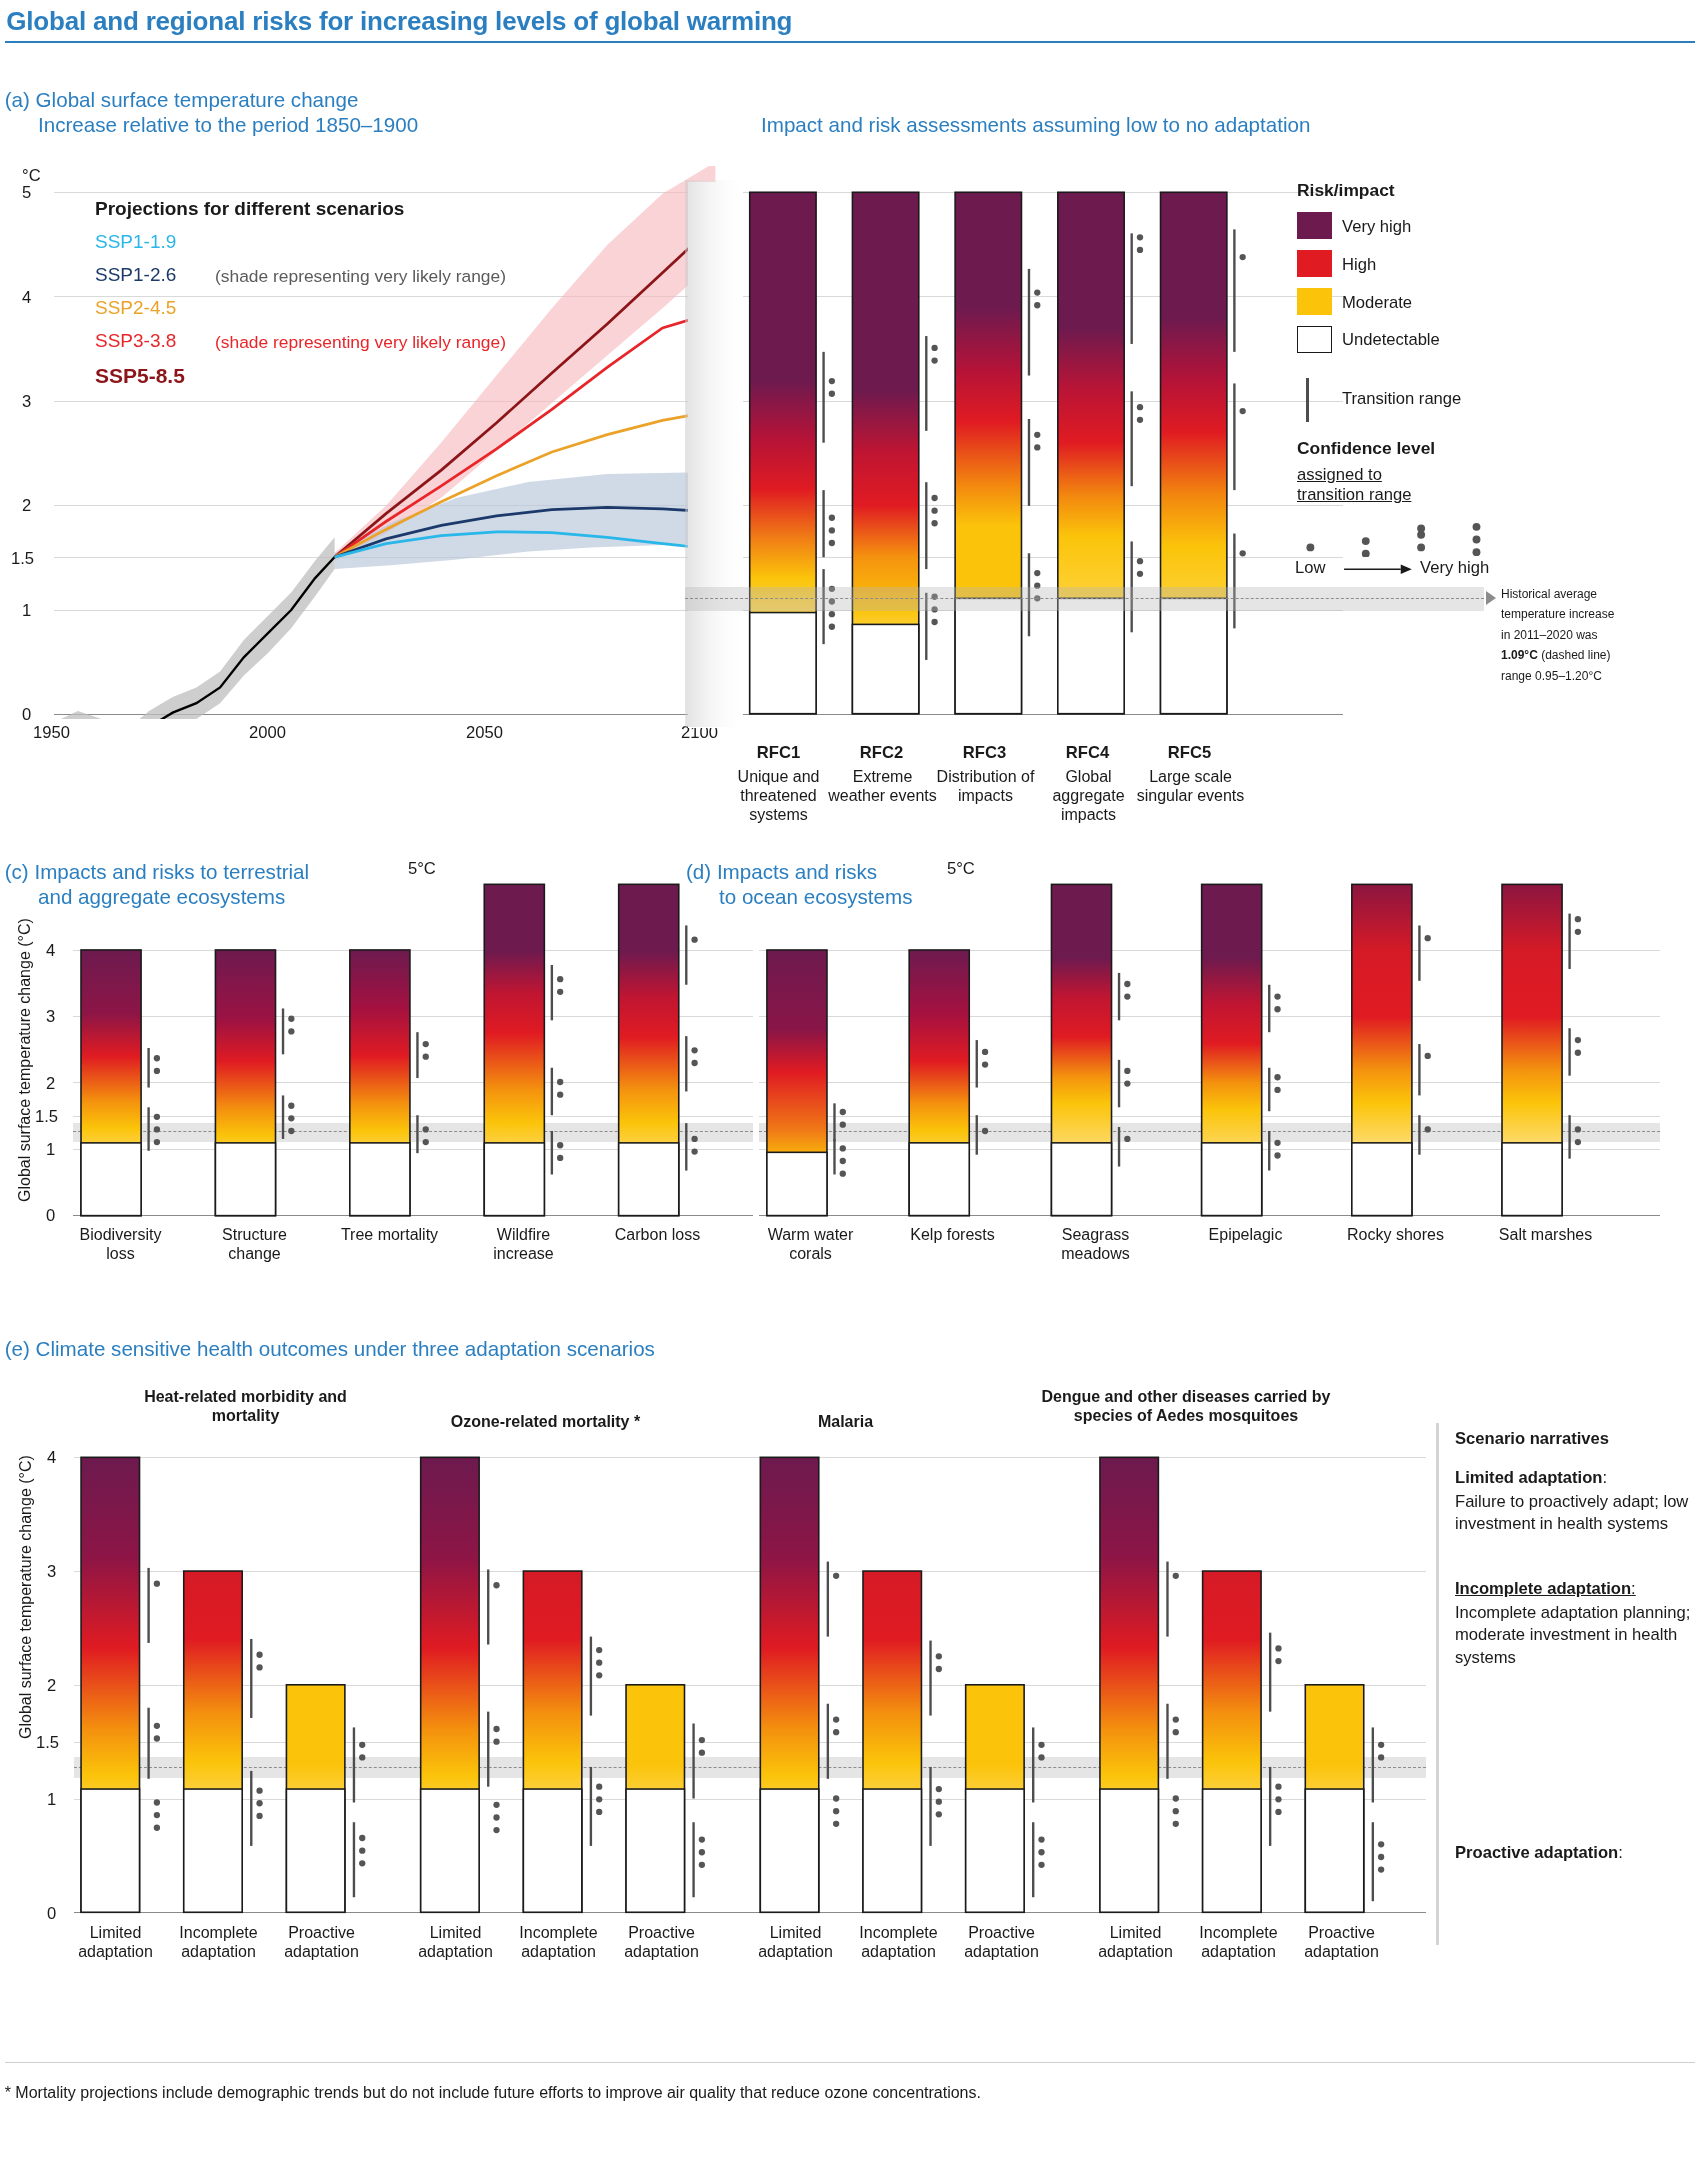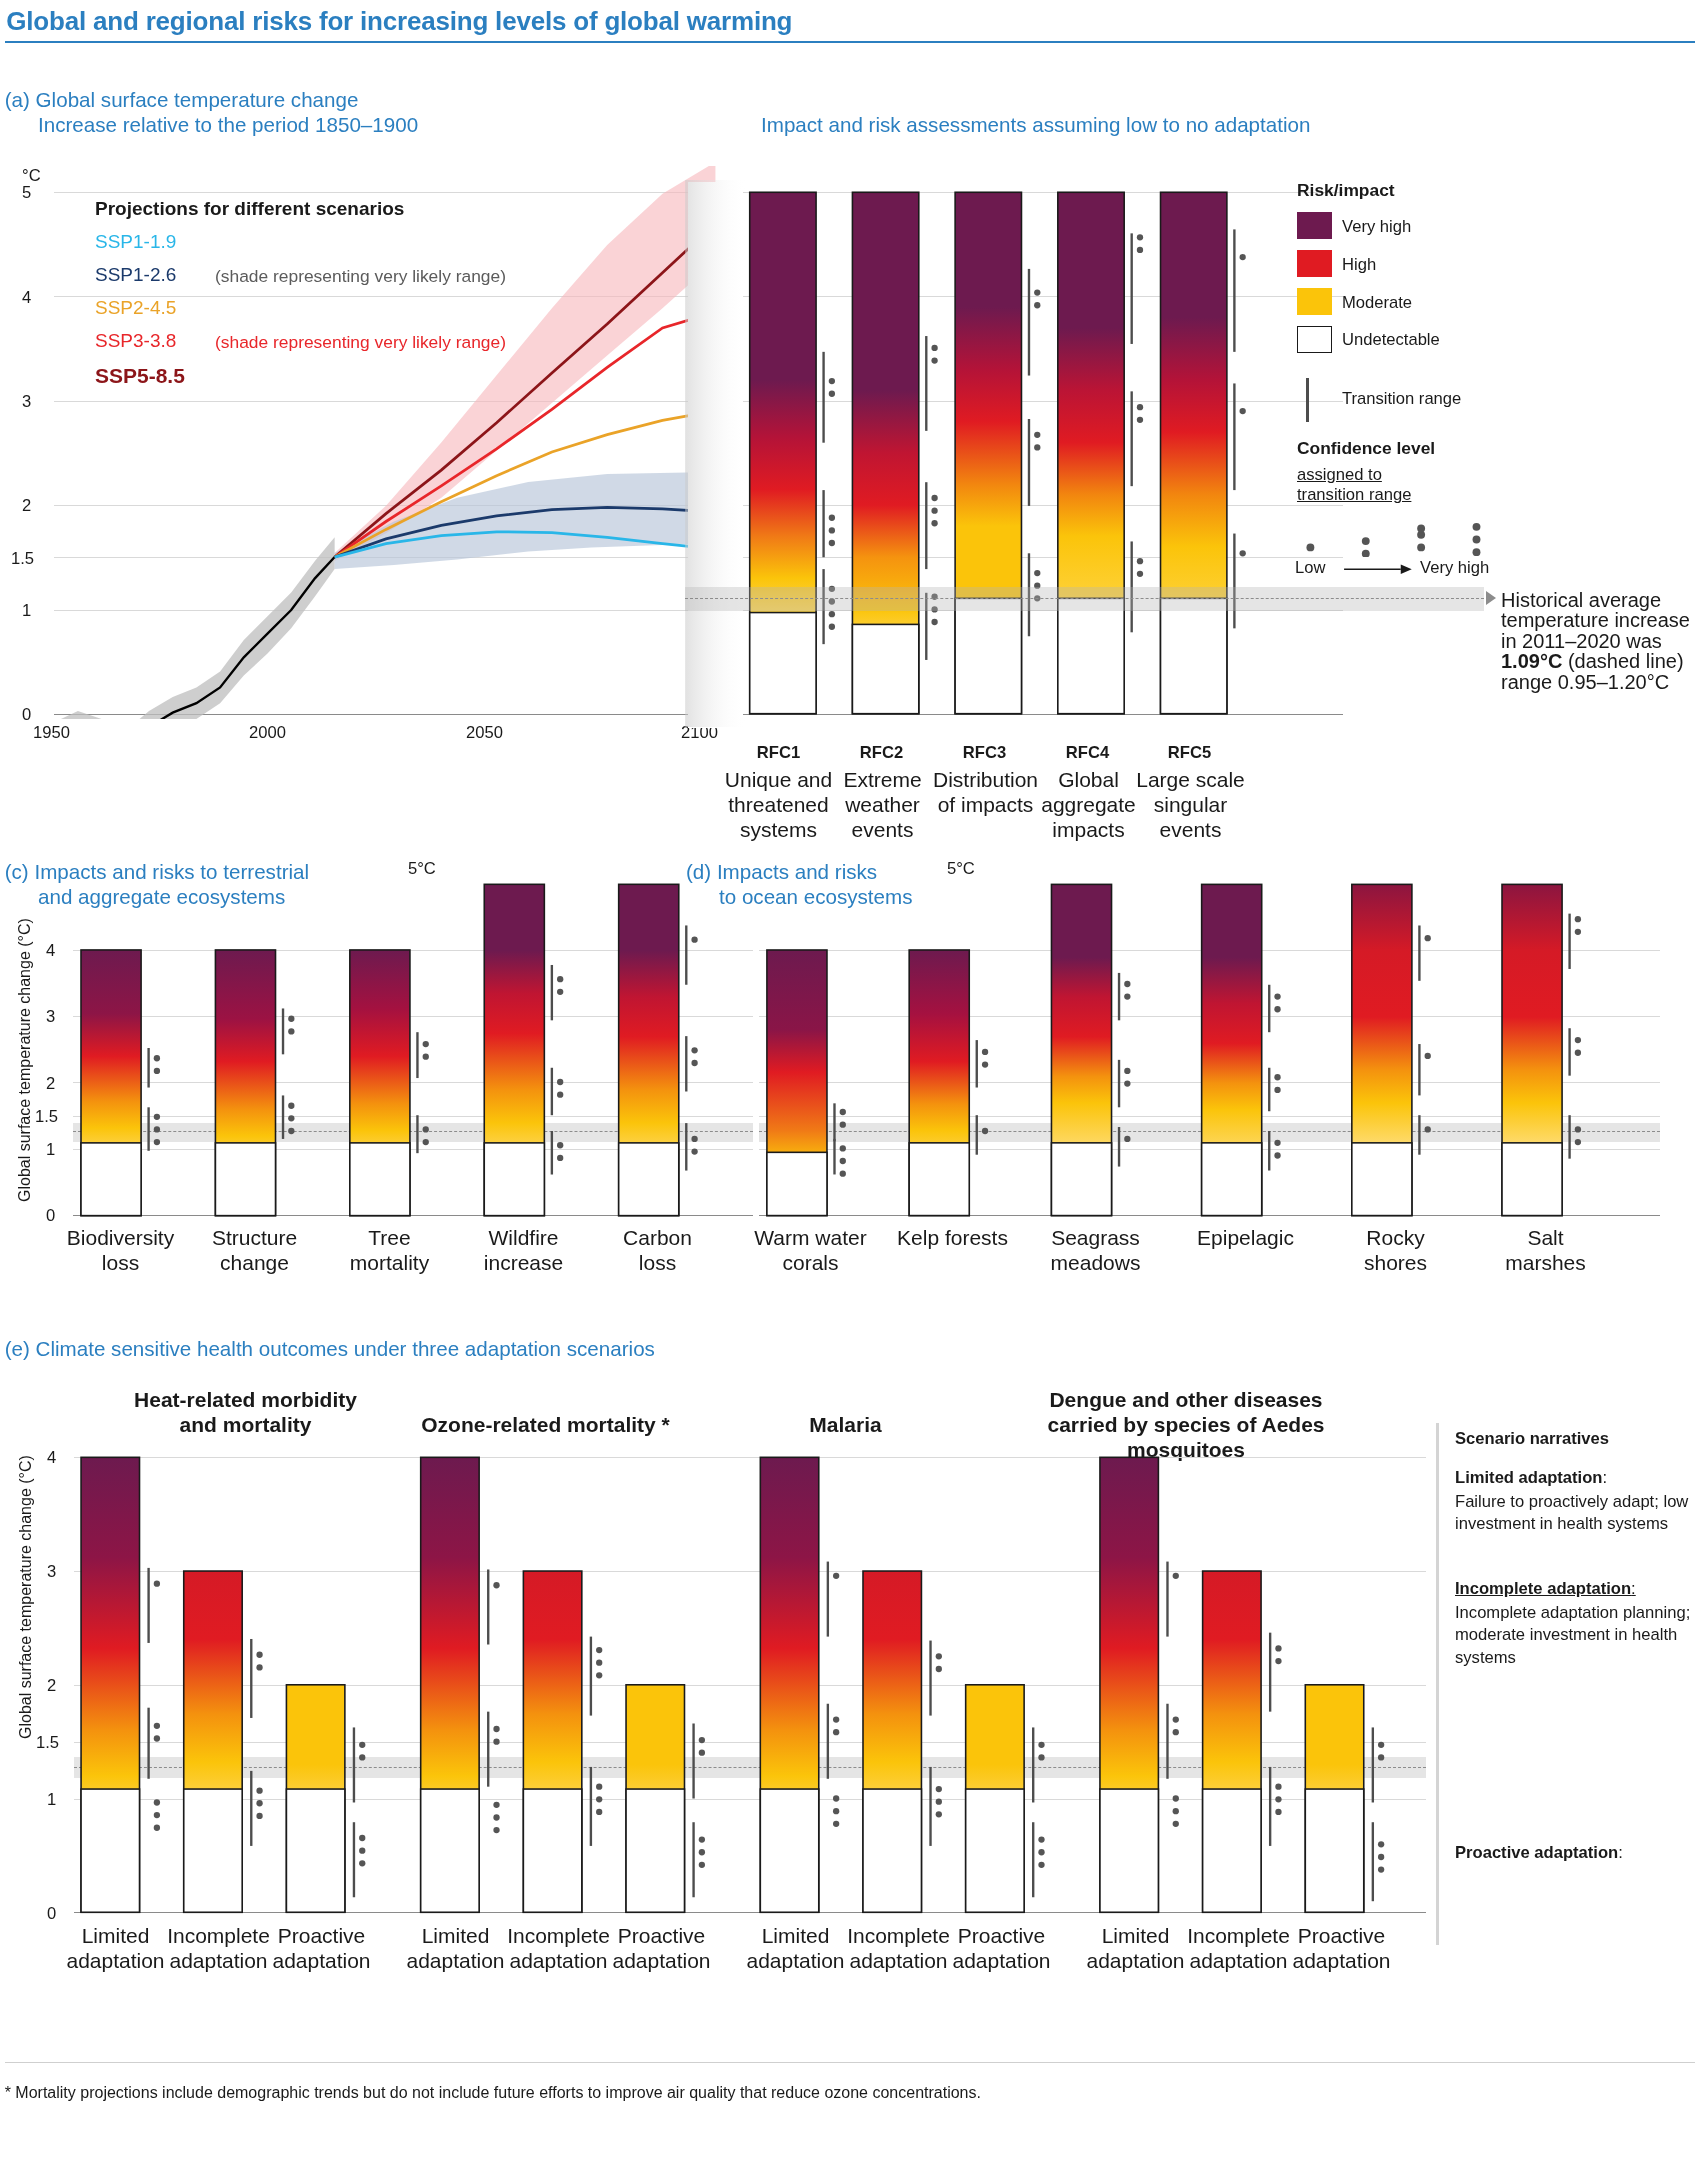--- a/index.html
+++ b/index.html
@@ -7,25 +7,25 @@
     width:1700px;height:2161px;background:#ffffff;
     font-family:"Liberation Sans", sans-serif;color:#1a1a1a;
     -webkit-font-smoothing:antialiased;
   }
   .page{position:relative;width:1700px;height:2161px;overflow:hidden;}
   .abs{position:absolute;}
   .ttl{font-size:26px;font-weight:bold;color:#2b7fc0;letter-spacing:-0.2px;}
   .rule{background:#2b7fc0;height:1.6px;}
   .panel-h{font-size:20.6px;color:#2b7fc0;line-height:1.28;}
   .ax{font-size:16.6px;color:#1a1a1a;}
-  .cat{font-size:21px;line-height:1.2;text-align:center;color:#1a1a1a;}
+  .cat{font-size:16px;line-height:1.2;text-align:center;color:#1a1a1a;}
   .catb{font-size:16.6px;font-weight:bold;text-align:center;}
   .legend-t{font-size:17.4px;font-weight:bold;}
   .legend-i{font-size:16.6px;}
-  .note{font-size:20px;line-height:1.3;}
+  .note{font-size:12px;line-height:1.3;}
   .vaxis{font-size:16px;transform-origin:left top;}
   .grid{background:#d9d9d9;height:0.8px;}
   .dashline{position:absolute;border-top:1.6px dashed #8c8c8c;}
   .histband{position:absolute;background:rgba(180,180,180,0.35);}
   .foot{font-size:16px;}
   .scen{font-size:16.6px;line-height:1.35;}
   .scen b{font-weight:bold;}
   svg{display:block;}
 </style>
 </head>

